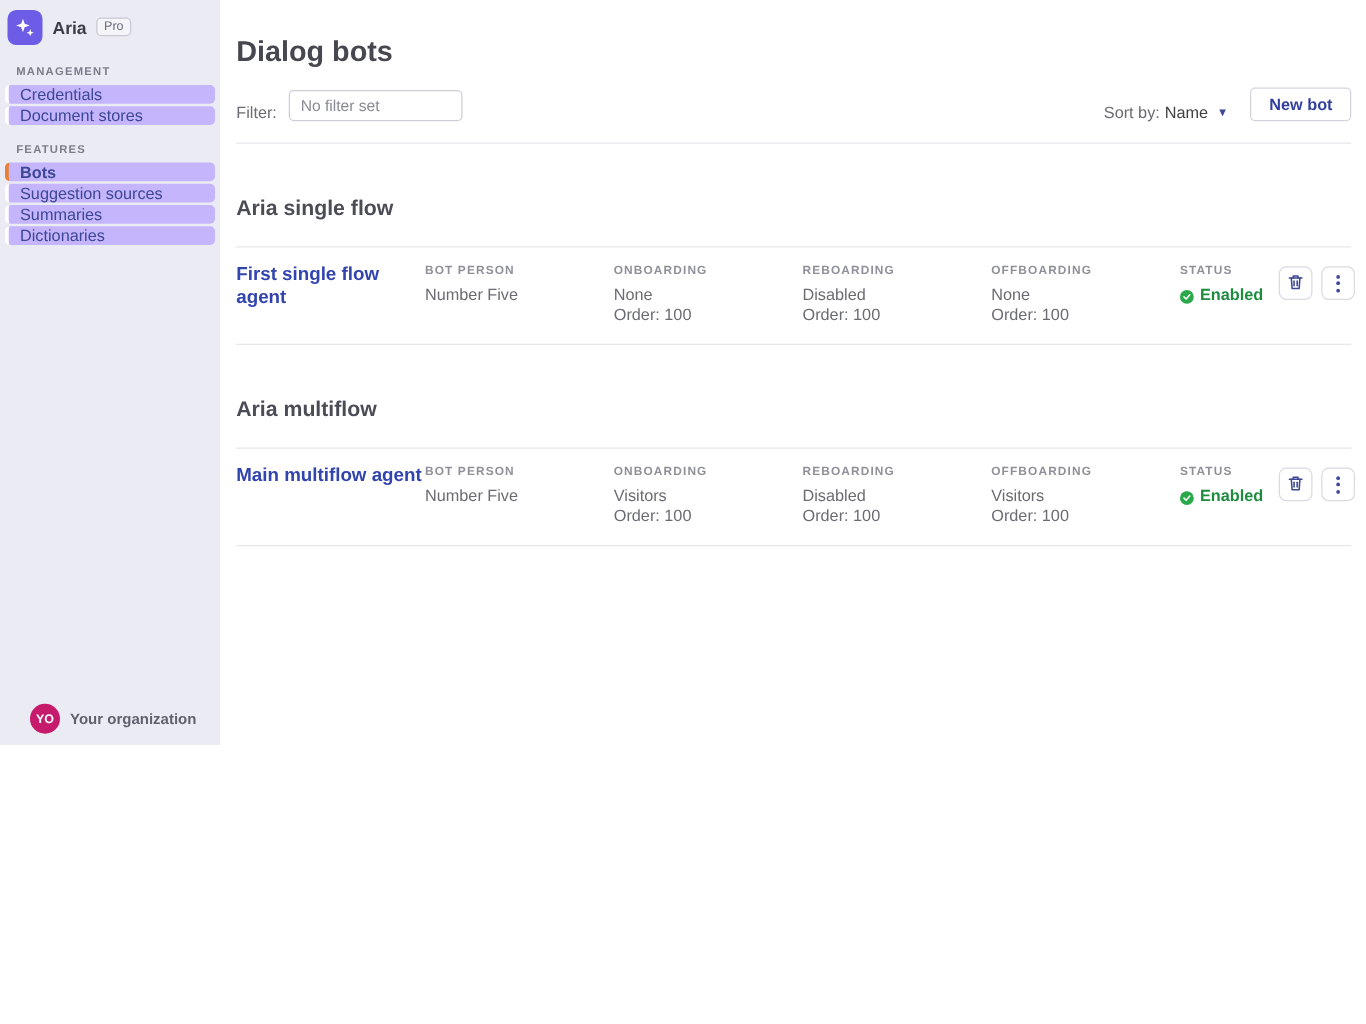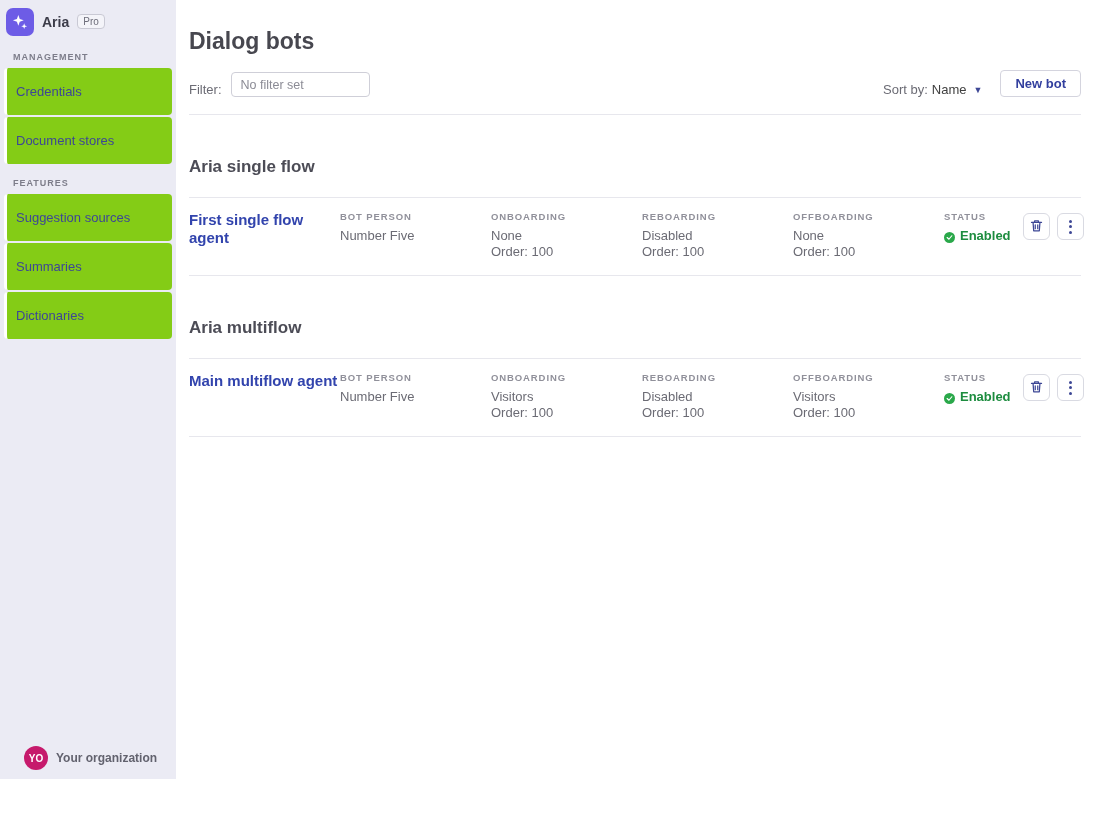--- a/index.html
+++ b/index.html
@@ -4,40 +4,40 @@
 <style>
   * { margin:0; padding:0; box-sizing:border-box; }
   html,body { width:1093px; height:819px; overflow:hidden; }
   body {
     font-family:"Liberation Sans","DejaVu Sans",sans-serif;
     background:#ffffff; color:#4a4a54; position:relative;
   }
 
   
   .sidebar {
-    position:absolute; left:0; top:0; width:176px; height:779px;
+    position:absolute; left:0; top:0; width:176px; height:596px;
     background:#ebebf4;
   }
   .brand { display:flex; align-items:center; gap:8px; padding:5px 0 0 6px; height:38px; cursor:pointer; }
   .brand-icon {
     width:28px; height:28px; border-radius:7px; background:#6d5ce6;
     display:flex; align-items:center; justify-content:center; flex:0 0 auto;
   }
   .brand-name { font-size:14px; font-weight:700; color:#3c3c49; }
   .pro-badge {
     font-size:10px; color:#6d6d7a; border:1px solid #c9c9d4; border-radius:4px;
     padding:1px 5px; background:#f4f4f9;
   }
   .side-section-label {
     margin:14px 0 6px 13px; font-size:9px; font-weight:700;
     letter-spacing:1px; color:#7d7d8a; text-transform:uppercase;
   }
   .side-item {
-    margin:0 4px 2px 4px; background:#84cc16; border-radius:4px;
-    padding:16px 9px; font-size:13px; color:#3d4795; cursor:pointer;
+    margin:0 4px 2px 4px; background:#c4b5fd; border-radius:4px;
+    padding:0 9px; font-size:13px; color:#3d4795; cursor:pointer;
     border-left:3px solid #ffffff; line-height:15px;
   }
   .side-item.active { border-left:3px solid #ed7d31; font-weight:700; }
   .side-footer {
     position:absolute; left:24px; bottom:9px; display:flex; align-items:center; gap:8px; cursor:pointer;
   }
   .avatar {
     border-radius:50%; color:#fff; font-weight:700;
     display:flex; align-items:center; justify-content:center;
   }
@@ -120,20 +120,21 @@
     </span>
     <span class="brand-name">Aria</span>
     <span class="pro-badge">Pro</span>
   </div>
 
   <div class="side-section-label">Management</div>
   <div class="side-item">Credentials</div>
   <div class="side-item">Document stores</div>
 
   <div class="side-section-label">Features</div>
+  <div class="side-item active">Bots</div>
   <div class="side-item">Suggestion sources</div>
   <div class="side-item">Summaries</div>
   <div class="side-item">Dictionaries</div>
 
   <div class="side-footer">
     <span class="avatar org">YO</span>
     <span class="org-name">Your organization</span>
   </div>
 </div>
 

